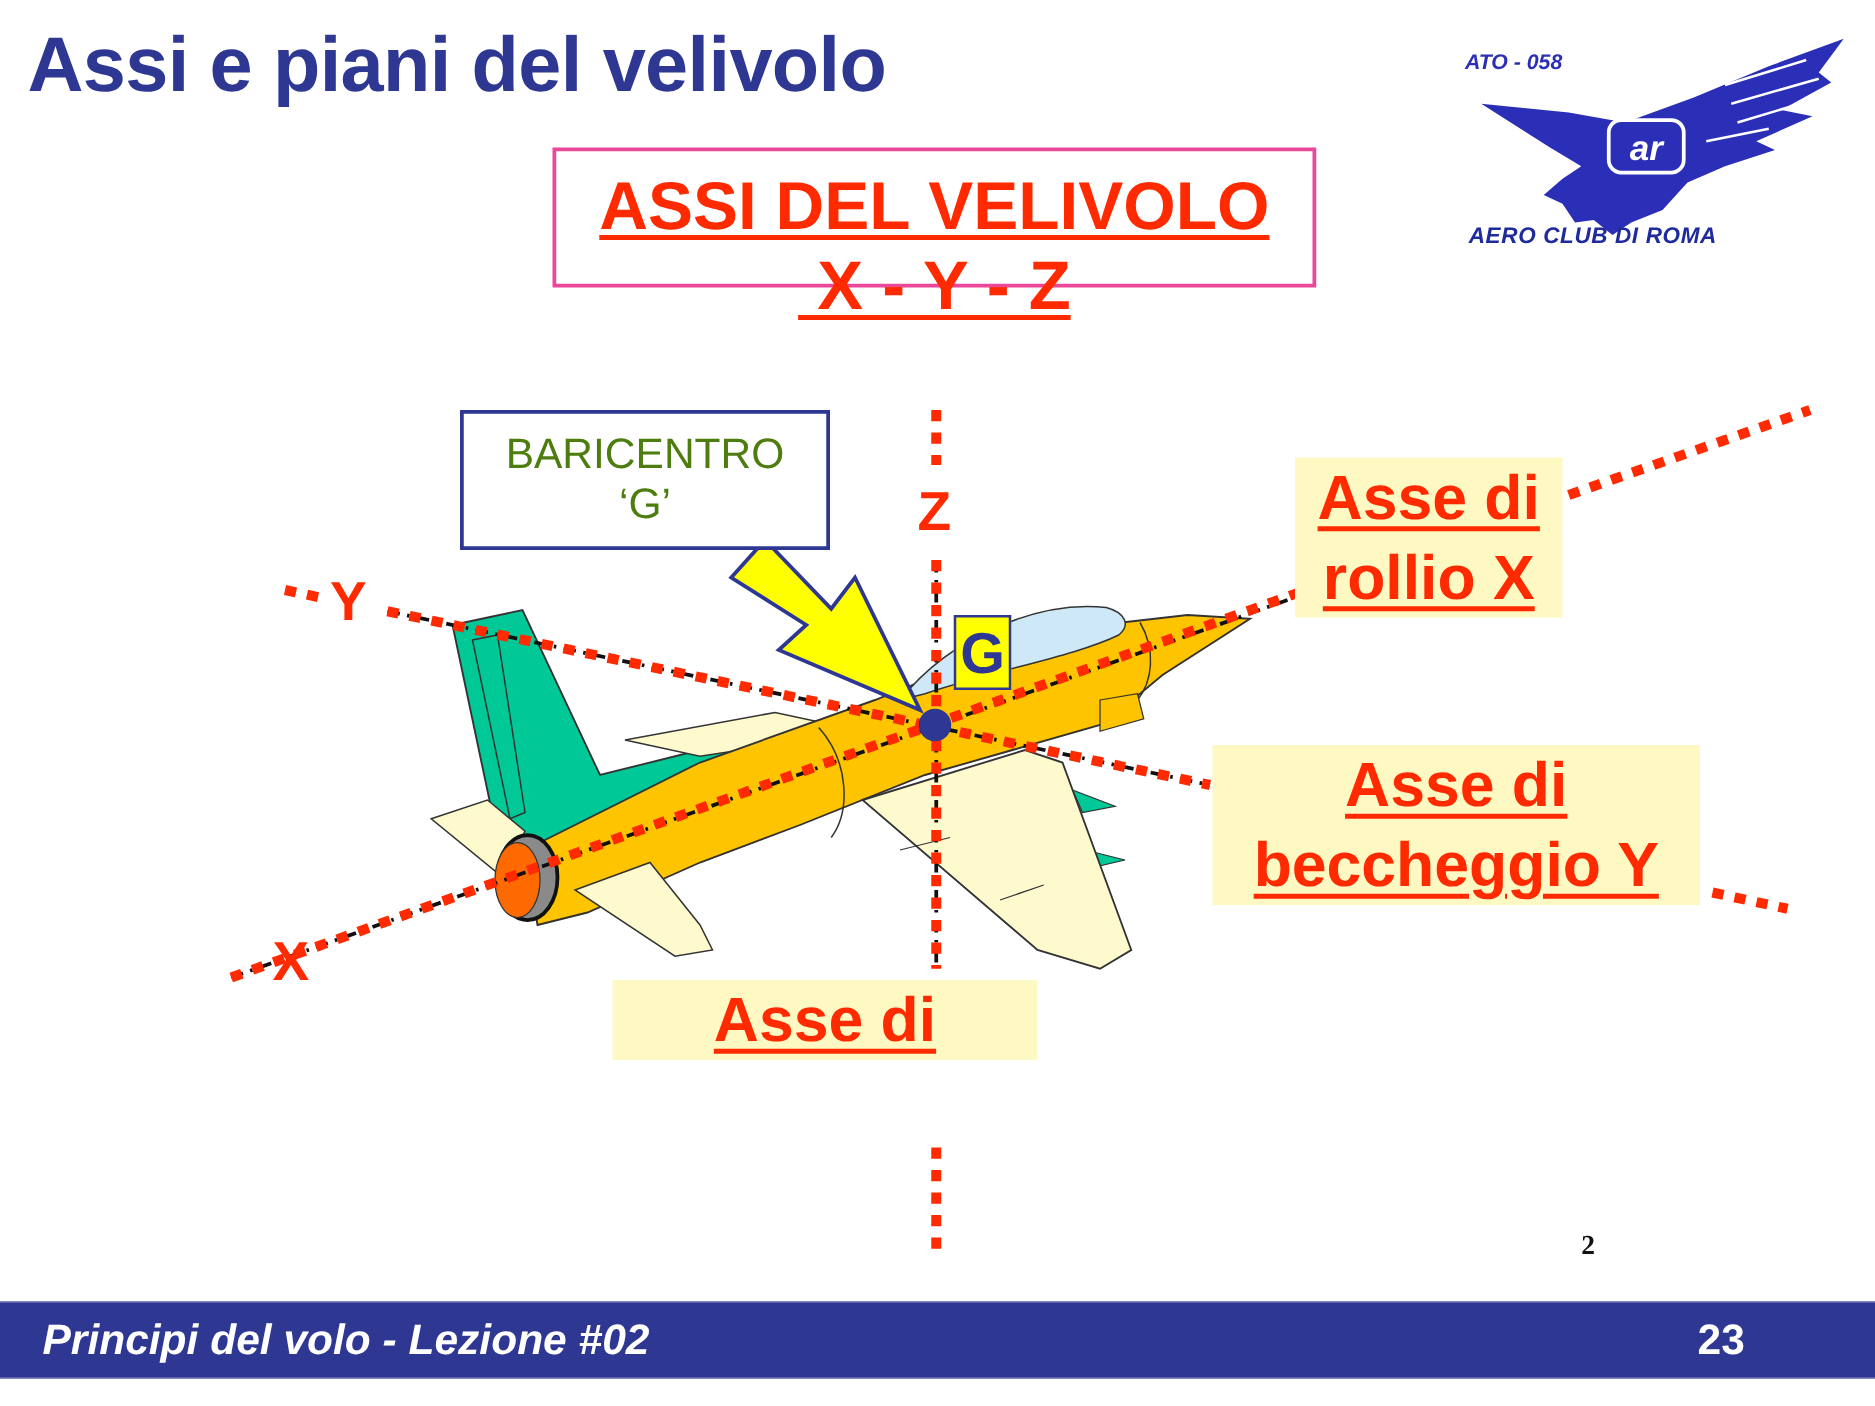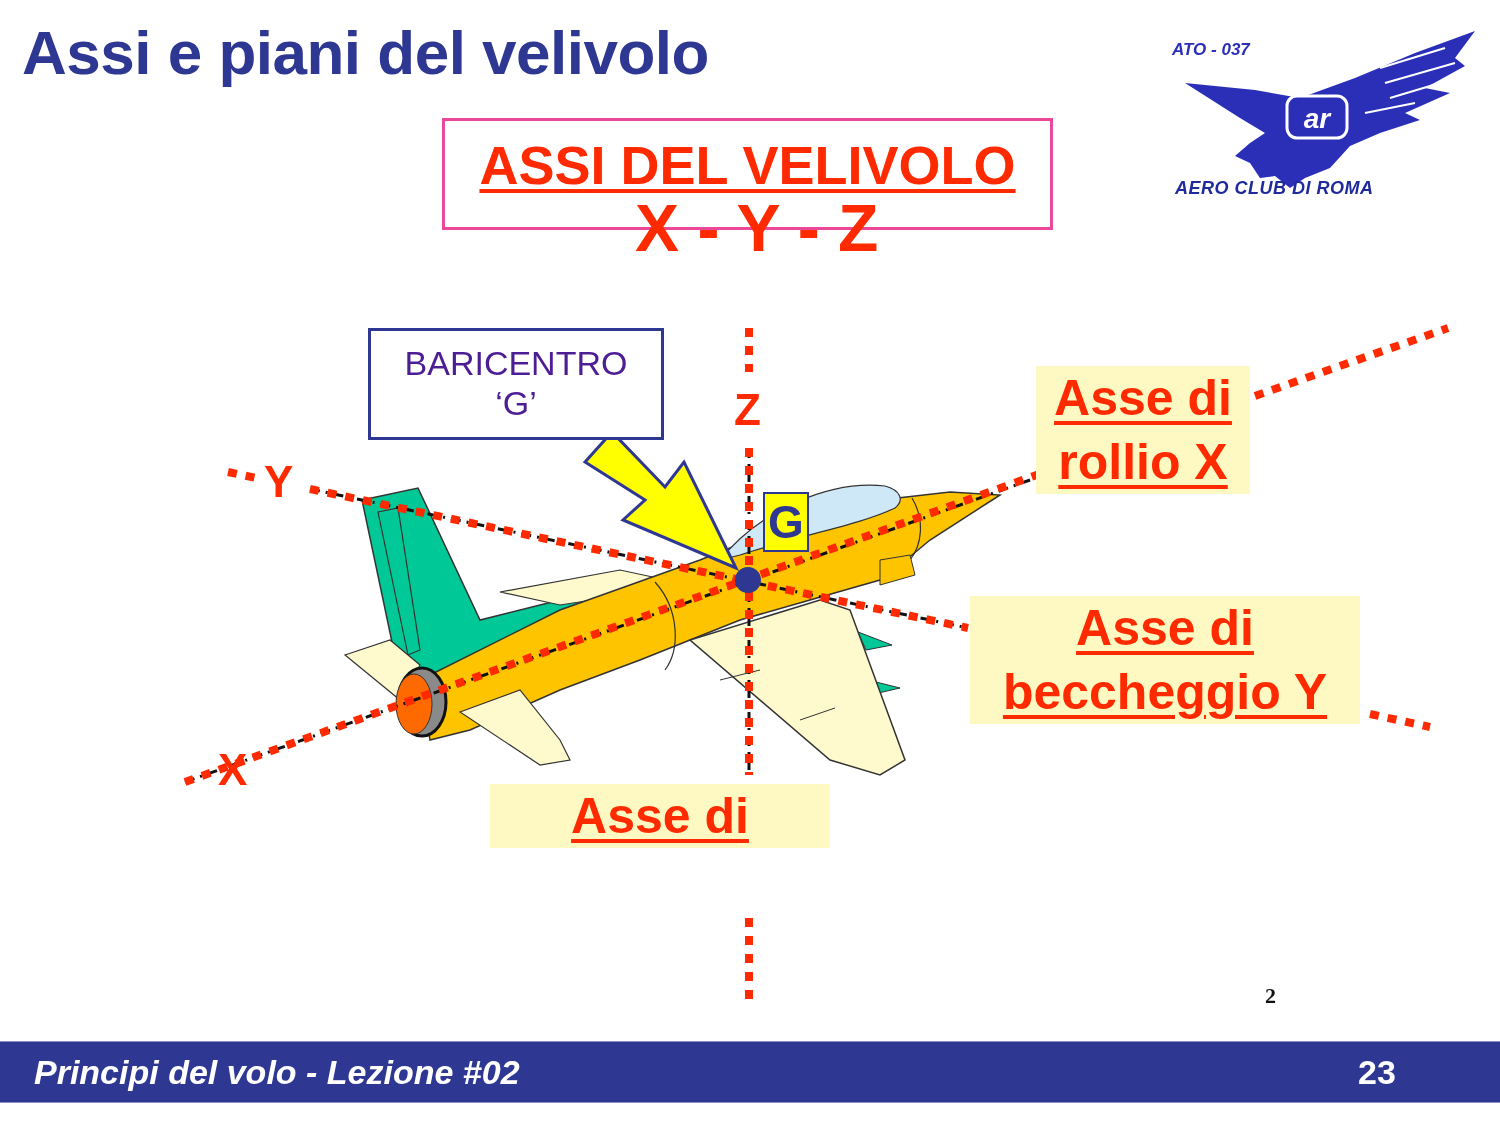--- a/index.html
+++ b/index.html
@@ -8,24 +8,24 @@
   .abs { position: absolute; }
   .slide-title { left: 22px; top: 22px; font-size: 62px; font-weight: bold; color: #2e3792;
                  letter-spacing: -0.5px; line-height: 1; text-align: right; }
   .logo { left: 1165px; top: 28px; width: 320px; height: 185px; }
   .logo-ato { left: 1172px; top: 40px; font-size: 17px; font-weight: bold; font-style: italic; color: #2b2fb8; }
   .logo-name { left: 1175px; top: 178px; font-size: 18px; font-weight: bold; font-style: italic; color: #1f2a9c; letter-spacing: 0.5px; }
   .heading-box { left: 442px; top: 118px; width: 611px; height: 112px; border: 3px solid #ec4899;
                  box-sizing: border-box; text-align: center; }
   .heading-box .l1 { display: block; margin-top: 12px; font-size: 54px; font-weight: bold; color: #ff2a00;
                      text-decoration: underline; text-decoration-thickness: 4px; text-underline-offset: 5px; line-height: 64px; }
-  .heading-box .l2 { display: block; font-size: 66px; font-weight: bold; color: #ff2a00;
-                     text-decoration-thickness: 4px; text-underline-offset: 5px; line-height: 62px; white-space: pre; }
+  .heading-box .l2 { display: block; font-size: 55px; font-weight: bold; color: #ff2a00;
+                     text-decoration: underline; text-decoration-thickness: 4px; text-underline-offset: 5px; line-height: 62px; white-space: pre; }
   .bari-box { left: 368px; top: 328px; width: 296px; height: 112px; border: 3px solid #2e3792; box-sizing: border-box;
-              text-align: center; color: #4c1d95; font-size: 34px; line-height: 40px; padding-top: 12px; background: #fff; }
+              text-align: center; color: #4d7c0f; font-size: 34px; line-height: 40px; padding-top: 12px; background: #fff; }
   .diagram { left: 0; top: 0; width: 1500px; height: 1040px; }
   .axis-letter { font-size: 44px; font-weight: bold; color: #ff2a00; line-height: 1; }
   .axis-label { font-size: 50px; font-weight: bold; color: #ff2a00; text-align: center; line-height: 64px;
                 text-decoration: underline; text-decoration-thickness: 4px; text-underline-offset: 6px; background: #fef9c3; }
   .g-badge { left: 763px; top: 492px; width: 46px; height: 60px; background: #ffff00; border: 2px solid #2e3792;
              box-sizing: border-box; color: #2e3792; font-size: 46px; font-weight: bold; text-align: center; line-height: 56px; }
   .page-num-small { left: 1265px; top: 983px; font-family: "Liberation Serif", serif; font-weight: bold; font-size: 22px; color: #111; }
   .footer { left: 0; top: 1041px; width: 1500px; height: 60px; background: #2e3792; border-top: 1px solid #8a90c8; border-bottom: 1px solid #8a90c8; }
   .footer-title { left: 34px; top: 1053px; font-size: 34px; font-weight: bold; font-style: italic; color: #ffffff; }
   .footer-page { left: 1358px; top: 1053px; font-size: 34px; font-weight: bold; color: #ffffff; }
@@ -39,21 +39,21 @@
   <svg width="320" height="185" viewBox="0 0 320 185">
 
     <path d="M20 55 L90 62 L135 70 L190 50 L250 25 L310 3 L290 30 L300 38 L260 60 L285 65 L240 85 L255 92 L215 105 L185 118 L165 140 L140 150 L125 160 L110 148 L95 150 L85 135 L70 128 L85 115 L100 105 L75 90 Z" fill="#2b2fb8"></path>
 
     <path d="M215 40 L280 20 M220 55 L290 35 M225 70 L275 55 M200 85 L250 75" stroke="#ffffff" stroke-width="2" fill="none"></path>
 
     <rect x="122" y="68" width="60" height="42" rx="10" fill="#2b2fb8" stroke="#ffffff" stroke-width="3"></rect>
     <text x="152" y="100" text-anchor="middle" font-family="Liberation Sans, sans-serif" font-weight="bold" font-style="italic" font-size="28" fill="#ffffff">ar</text>
   </svg>
 </div>
-<div class="abs logo-ato">ATO - 037</div>
+<div class="abs logo-ato">ATO - 058</div>
 <div class="abs logo-name">AERO CLUB DI ROMA</div>
 
 <div class="abs heading-box">
   <span class="l1">ASSI DEL VELIVOLO</span>
   <span class="l2"> X - Y - Z</span>
 </div>
 
 <svg class="abs diagram" width="1500" height="1040" viewBox="0 0 1500 1040">
 
   <g>

